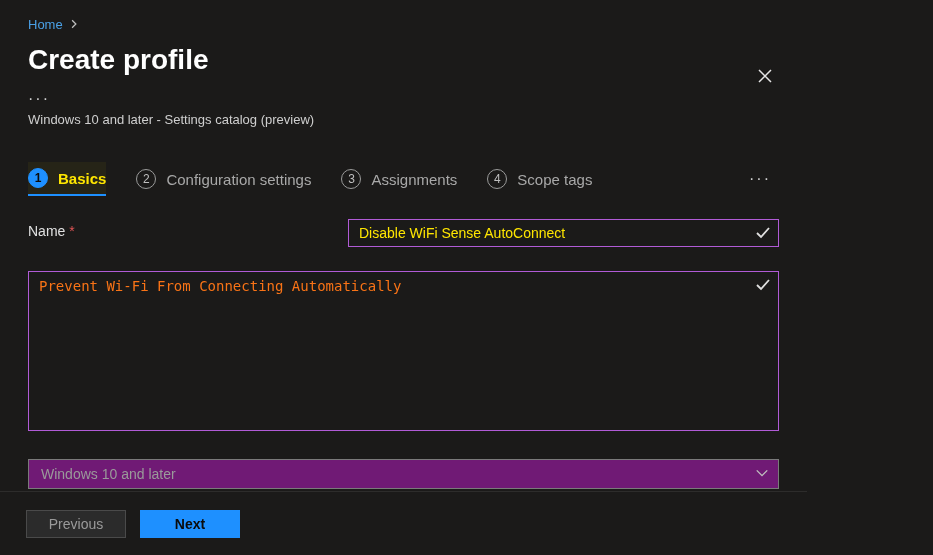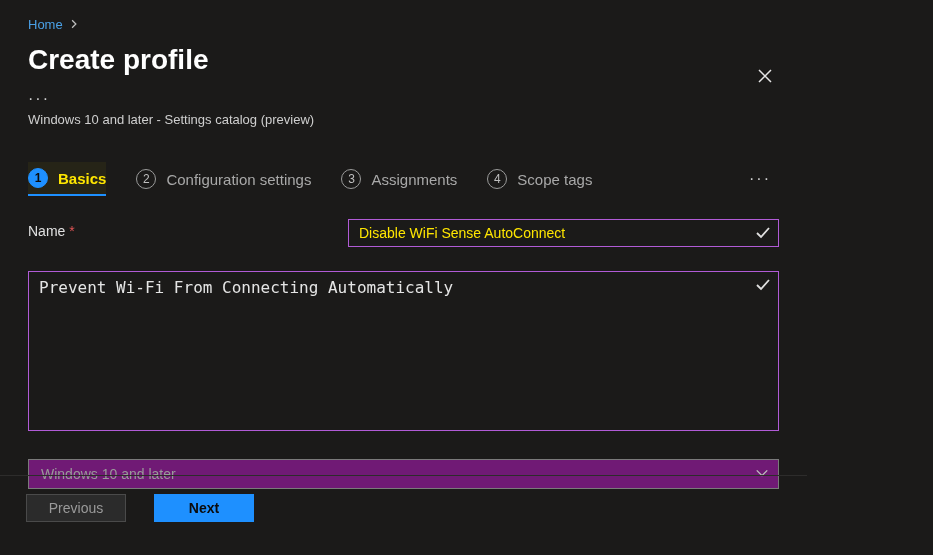--- a/index.html
+++ b/index.html
@@ -27,27 +27,27 @@
 
   .form-area { margin-top: 22px; }
   .form-row { display: flex; align-items: flex-start; margin-bottom: 24px; }
   .form-row.compact { }
   .label-col { width: 320px; font-size: 14px; color: #e0e0e0; padding-top: 4px; }
   .req { color: #e05555; margin-left: 4px; }
   .field-col { flex: 1; position: relative; border-radius: 8px; }
 
   .text-input { width: 100%; height: 28px; background: #1b1a19; border: 1px solid #b15bd6; color: #ffe600; font-size: 14px; padding: 0 34px 0 10px; outline: none; }
   .text-input::placeholder { color: #6d6d6d; }
-  .textarea-input { width: 100%; height: 160px; background: #1b1a19; border: 1px solid #b15bd6; color: #e5e5e5; font-size: 16px; padding: 6px 34px 6px 10px; outline: none; resize: none; }
+  .textarea-input { width: 100%; height: 160px; background: #1b1a19; border: 1px solid #b15bd6; color: #f97316; font-size: 14px; padding: 6px 34px 6px 10px; outline: none; resize: none; }
   .check-icon { position: absolute; right: 8px; top: 6px; color: #e0e0e0; }
 
   .select-input { width: 100%; height: 30px; background: #701a75; border: 1px solid #7a7a7a; color: #9a9a9a; font-size: 14px; padding: 0 34px 0 12px; display: flex; align-items: center; cursor: pointer; }
   .select-chevron { position: absolute; right: 10px; top: 7px; color: #bfbfbf; }
 
-  .footer { position: absolute; left: 0; right: 0; bottom: 16px; height: 64px; border-top: 1px solid #2d2c2b; padding: 18px 26px 0 26px; display: flex; gap: 28px; }
+  .footer { position: absolute; left: 0; right: 0; bottom: 0; height: 64px; border-top: 1px solid #2d2c2b; padding: 18px 26px 0 26px; display: flex; gap: 14px; }
   .btn { min-width: 100px; height: 28px; font-size: 14px; border: none; cursor: pointer; display: inline-flex; align-items: center; justify-content: center; }
   .btn-secondary { background: #2b2b2b; color: #9a9a9a; border: 1px solid #4a4a4a; }
   .btn-primary { background: #1e90ff; color: #0b0b0b; font-weight: 600; }
 
   svg.icon { display: block; }
 </style>
 </head>
 <body>
 
 <div class="page">

